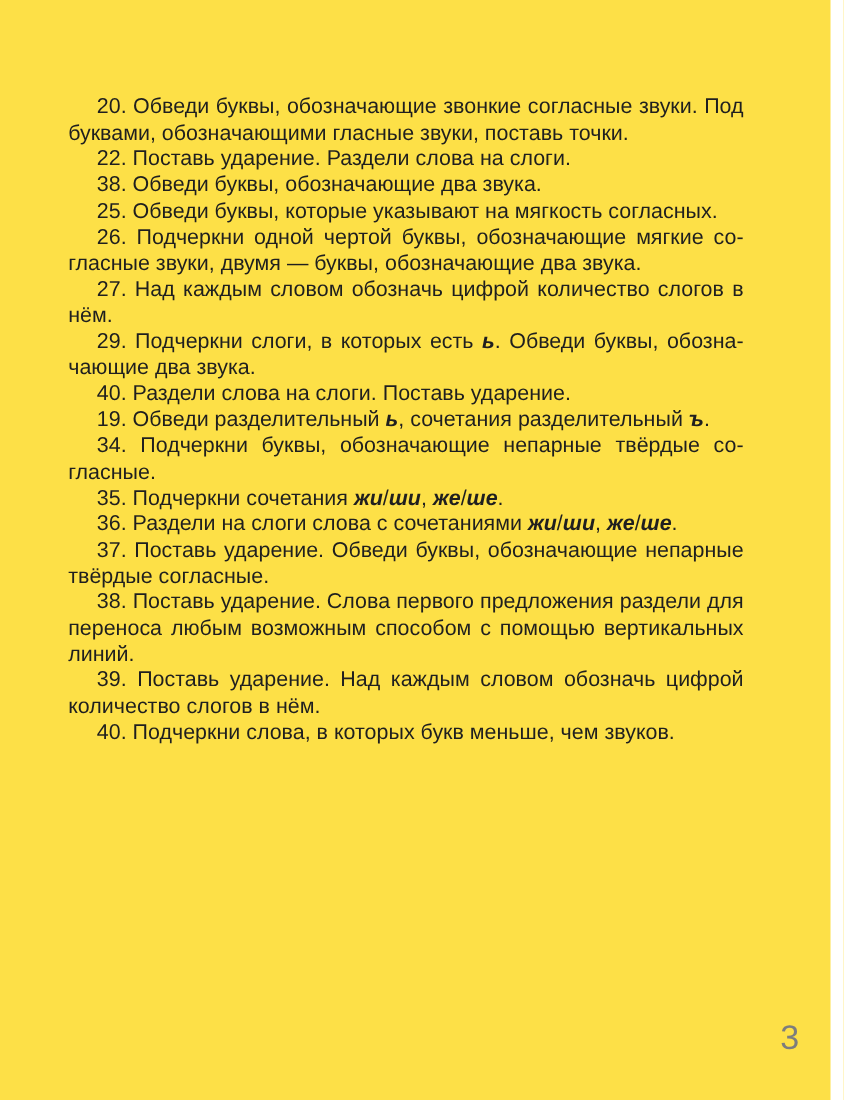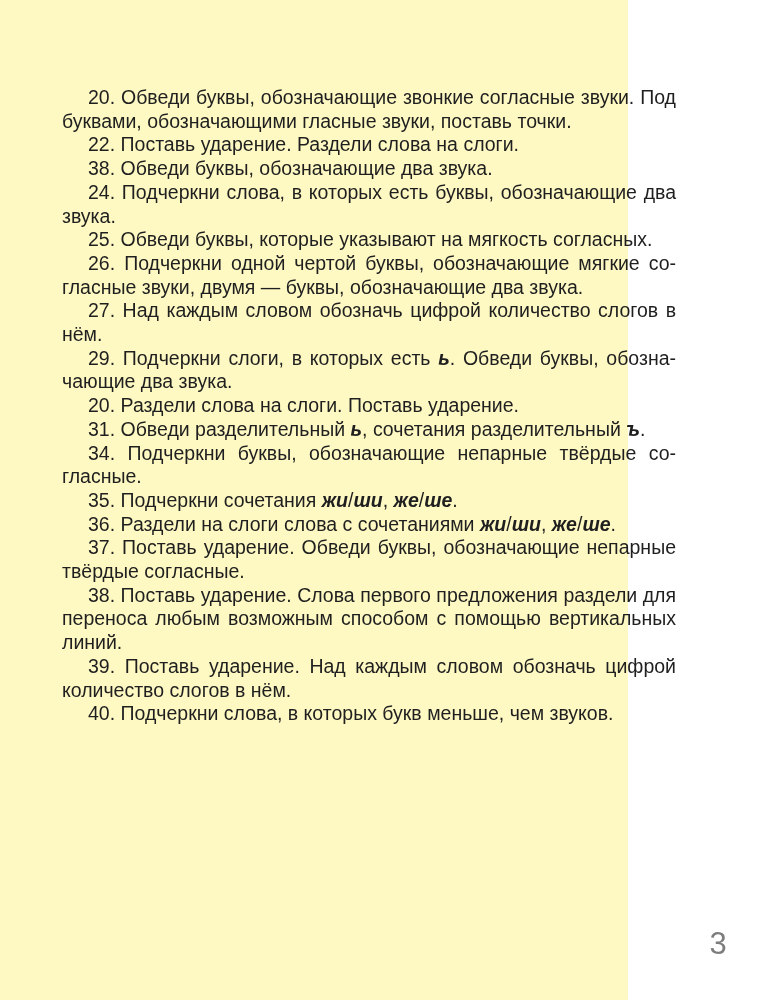--- a/index.html
+++ b/index.html
@@ -7,23 +7,23 @@
     padding: 0;
   }
   body {
     width: 767px;
     height: 1000px;
     background: #ffffff;
     overflow: hidden;
   }
   .page {
     position: relative;
-    width: 628px;
+    width: 755px;
     height: 1000px;
-    background: #fef9c3;
+    background: #fde047;
   }
   .content {
     position: absolute;
     left: 62px;
     top: 86px;
     width: 614px;
     font-family: "Liberation Sans", sans-serif;
     font-size: 19.5px;
     line-height: 23.7px;
     color: #1f1f1f;
@@ -53,27 +53,26 @@
   }
 </style>
 </head>
 <body style="background: rgb(255, 255, 255);">
 
 <div class="page">
   <div class="content" style="color: rgb(31, 31, 31);">
       <p class="task"><span>20. Обведи буквы, обозначающие звонкие согласные звуки. Под буквами, обозначающими гласные звуки, поставь точки.</span></p>
       <p class="task"><span>22. Поставь ударение. Раздели слова на слоги.</span></p>
       <p class="task"><span>38. Обведи буквы, обозначающие два звука.</span></p>
-      <p class="task"><span>24. Подчеркни слова, в которых есть буквы, обозначающие два звука.</span></p>
       <p class="task"><span>25. Обведи буквы, которые указывают на мягкость согласных.</span></p>
       <p class="task"><span>26. Подчеркни одной чертой буквы, обозначающие мягкие со­гласные звуки, двумя — буквы, обозначающие два звука.</span></p>
       <p class="task"><span>27. Над каждым словом обозначь цифрой количество слогов в нём.</span></p>
       <p class="task"><span>29. Подчеркни слоги, в которых есть </span><span class="bi">ь</span><span>. Обведи буквы, обозна­чающие два звука.</span></p>
-      <p class="task"><span>20. Раздели слова на слоги. Поставь ударение.</span></p>
-      <p class="task"><span>31. Обведи разделительный </span><span class="bi">ь</span><span>, сочетания разделительный </span><span class="bi">ъ</span><span>.</span></p>
+      <p class="task"><span>40. Раздели слова на слоги. Поставь ударение.</span></p>
+      <p class="task"><span>19. Обведи разделительный </span><span class="bi">ь</span><span>, сочетания разделительный </span><span class="bi">ъ</span><span>.</span></p>
       <p class="task"><span>34. Подчеркни буквы, обозначающие непарные твёрдые со­гласные.</span></p>
       <p class="task"><span>35. Подчеркни сочетания </span><span class="bi">жи</span><span>/</span><span class="bi">ши</span><span>, </span><span class="bi">же</span><span>/</span><span class="bi">ше</span><span>.</span></p>
       <p class="task"><span>36. Раздели на слоги слова с сочетаниями </span><span class="bi">жи</span><span>/</span><span class="bi">ши</span><span>, </span><span class="bi">же</span><span>/</span><span class="bi">ше</span><span>.</span></p>
       <p class="task"><span>37. Поставь ударение. Обведи буквы, обозначающие непарные твёрдые согласные.</span></p>
       <p class="task"><span>38. Поставь ударение. Слова первого предложения раздели для переноса любым возможным способом с помощью верти­кальных линий.</span></p>
       <p class="task"><span>39. Поставь ударение. Над каждым словом обозначь цифрой количество слогов в нём.</span></p>
       <p class="task"><span>40. Подчеркни слова, в которых букв меньше, чем звуков.</span></p>
     </div>
   <div class="page-number" style="color: rgb(125, 125, 125);">3</div>
 </div>

